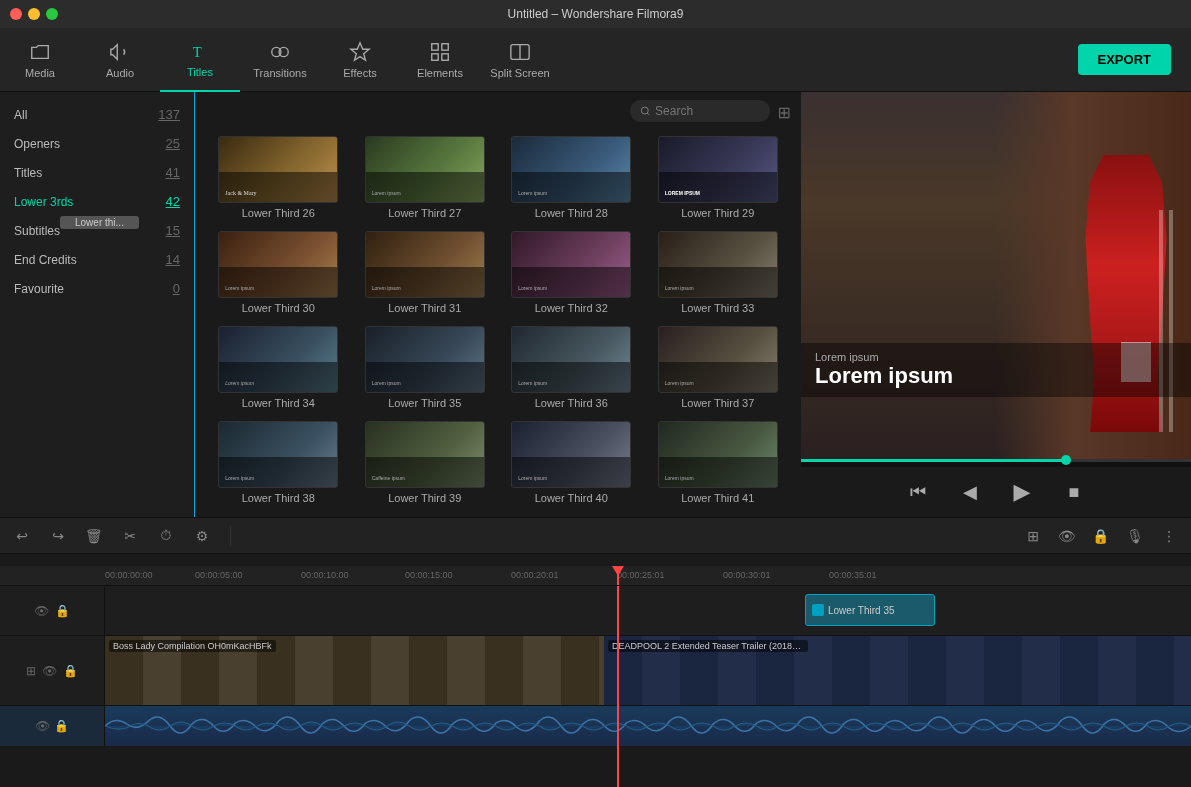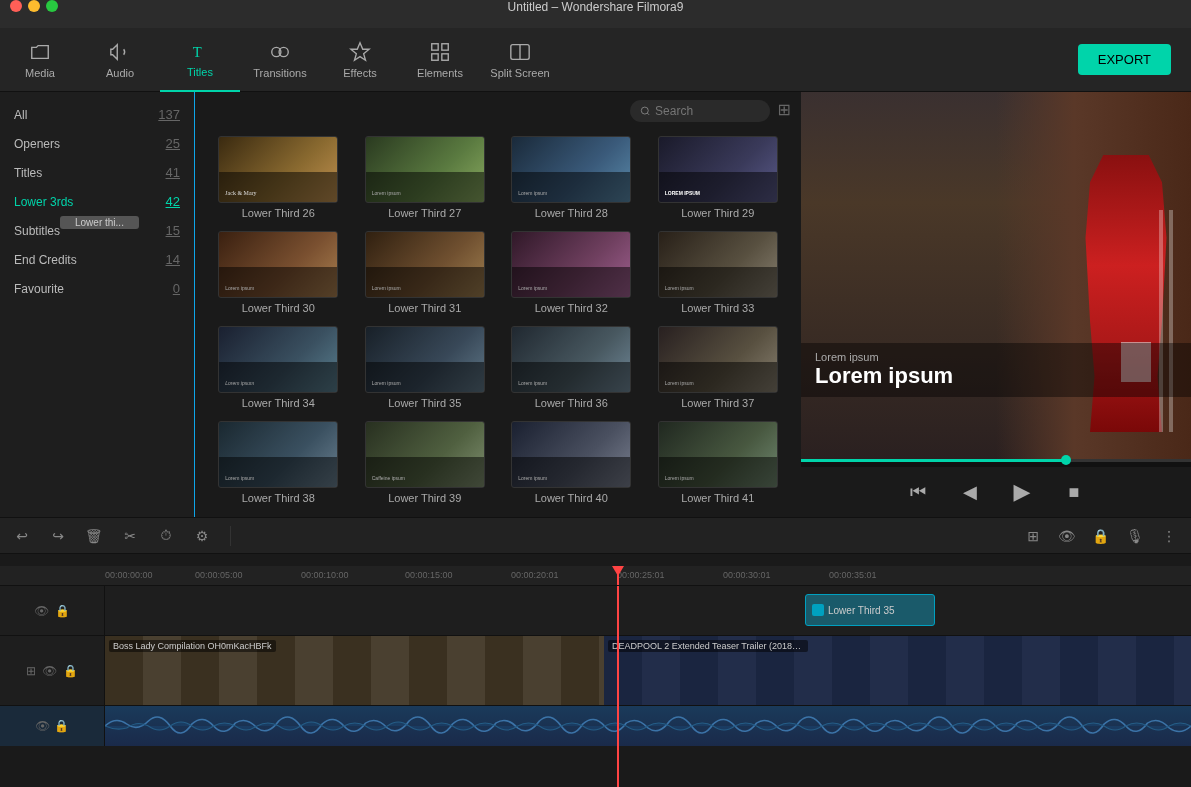--- a/index.html
+++ b/index.html
@@ -11,20 +11,21 @@
       color: #ccc;
       overflow: hidden;
       position: relative;
     }
 
     
     .titlebar {
       height: 28px;
       background: #2c2c2c;
       display: flex;
+      align-items: center;
       justify-content: center;
       position: relative;
     }
     .titlebar-title {
       font-size: 12px;
       color: #ccc;
     }
     .traffic-lights {
       position: absolute;
       left: 10px;
@@ -72,21 +73,21 @@
     }
     .export-btn {
       position: absolute;
       right: 20px;
       background: #00d4aa;
       color: #000;
       border: none;
       padding: 8px 20px;
       border-radius: 4px;
       font-size: 13px;
-      font-weight: normal;
+      font-weight: bold;
       cursor: pointer;
     }
 
     
     .main-area {
       display: flex;
       height: calc(787px - 28px - 64px - 270px);
     }
 
     
@@ -116,21 +117,21 @@
     
     .thumbnails-area {
       flex: 1;
       background: #1a1a1a;
       overflow-y: auto;
       position: relative;
     }
     .search-bar {
       padding: 8px 10px;
       display: flex;
-      align-items: flex-start;
+      align-items: flex-end;
       justify-content: flex-end;
       gap: 8px;
     }
     .search-input-wrap {
       display: flex;
       align-items: center;
       background: #2a2a2a;
       border-radius: 14px;
       padding: 4px 10px;
       gap: 5px;

